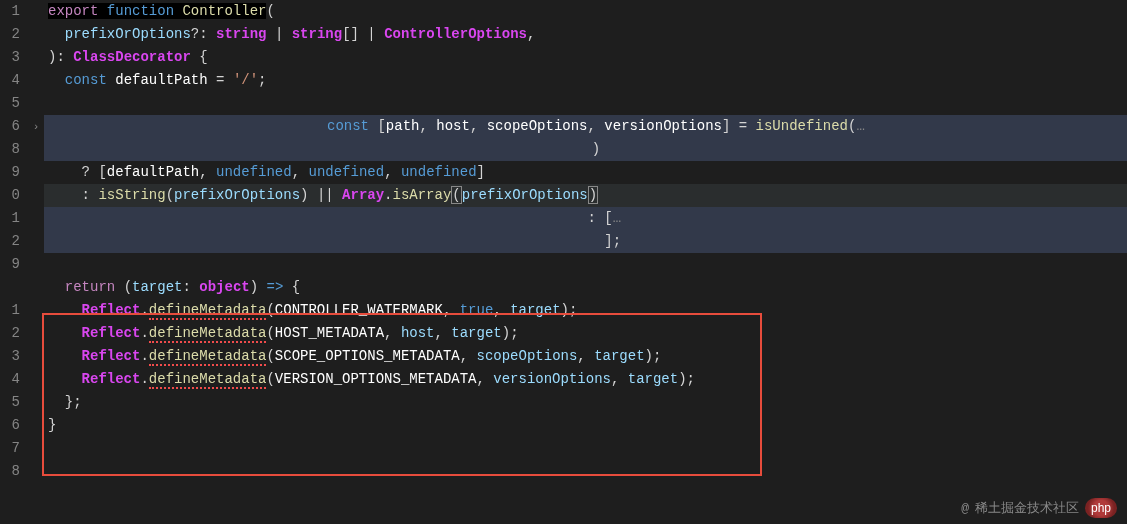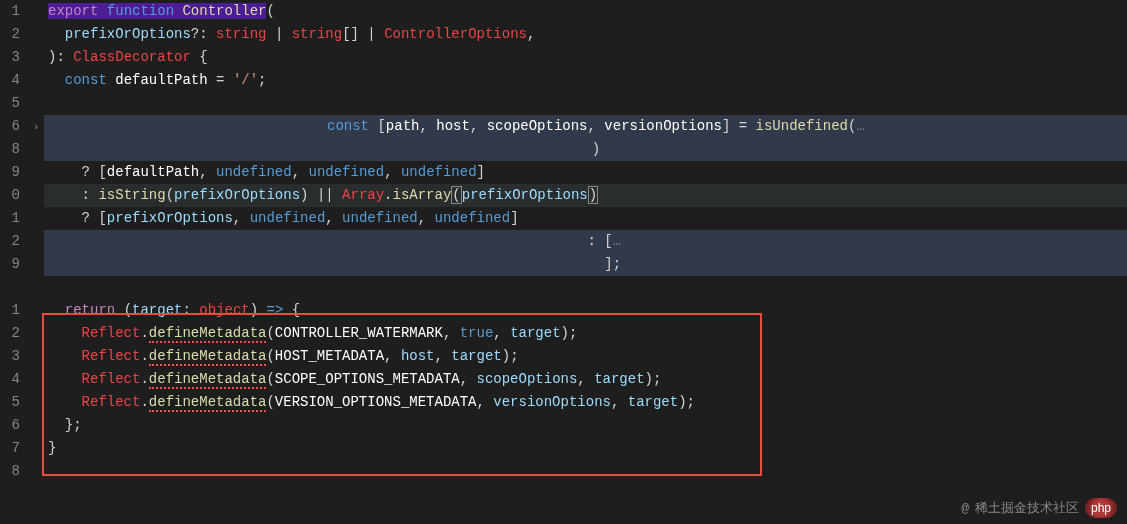--- a/index.html
+++ b/index.html
@@ -37,25 +37,25 @@
     line-height: 23px;
     white-space: pre;
   }
   .code {
     flex: 1;
     position: relative;
   }
   .code .line { padding-left: 4px; }
   .hl { background: #32394a; text-align: center; }
   .cursor-line { background: #2a2d2e; }
-  .sel { background: #4c1d95; margin-top: 32px; }
+  .sel { background: #000000; margin-top: 32px; }
   .kw   { color: #c586c0; }
   .kw2  { color: #569cd6; }
   .fn   { color: #dcdcaa; }
-  .type { color: #ef4444; }
+  .type { color: #d946ef; font-weight: bold; }
   .var  { color: #9cdcfe; }
   .const{ color: #ffffff; }
   .str  { color: #ce9178; }
   .op   { color: #d4d4d4; }
   .punc { color: #d4d4d4; }
   .err  { border-bottom: 2px dotted #f14c4c; }
   .paren-match { border: 1px solid #888; }
   .chevron { cursor: pointer; font-size: 11px; display:inline-block; width:16px; text-align:center;}
   .redbox {
     position: absolute;
@@ -150,21 +150,20 @@
     <div class="line"><span></span></div>
 
     <div class="line hl"><span>  </span><span class="kw2">const</span><span class="punc"> [</span><span class="const">path</span><span>, </span><span class="const">host</span><span>, </span><span class="const">scopeOptions</span><span>, </span><span class="const">versionOptions</span><span class="punc">] = </span><span class="fn">isUndefined</span><span class="punc">(</span><span style="color:#888">…</span></div>
 
     <div class="line hl"><span>  </span><span class="punc">)</span></div>
 
     <div class="line"><span>    </span><span class="op">? [</span><span class="const">defaultPath</span><span>, </span><span class="kw2">undefined</span><span>, </span><span class="kw2">undefined</span><span>, </span><span class="kw2">undefined</span><span class="punc">]</span></div>
 
     <div class="line cursor-line"><span>    </span><span class="op">: </span><span class="fn">isString</span><span class="punc">(</span><span class="var">prefixOrOptions</span><span class="op">) || </span><span class="type">Array</span><span class="punc">.</span><span class="fn">isArray</span><span class="punc paren-match">(</span><span class="var">prefixOrOptions</span><span class="punc paren-match">)</span></div>
 
-    <div class="line"><span>    </span><span class="op">? [</span><span class="var">prefixOrOptions</span><span>, </span><span class="kw2">undefined</span><span>, </span><span class="kw2">undefined</span><span>, </span><span class="kw2">undefined</span><span class="punc">]</span></div>
 
     <div class="line hl"><span>    </span><span class="op">: [</span><span style="color:#888">…</span></div>
 
     <div class="line hl"><span>      </span><span class="punc">];</span></div>
 
     <div class="line"><span></span></div>
 
     <div class="line"><span>  </span><span class="kw">return</span><span class="punc"> (</span><span class="var">target</span><span class="op">: </span><span class="type">object</span><span class="punc">) </span><span class="kw2">=&gt;</span><span class="punc"> {</span></div>
 
     <div class="line"><span>    </span><span class="type">Reflect</span><span class="punc">.</span><span class="fn err">defineMetadata</span><span class="punc">(</span><span class="const">CONTROLLER_WATERMARK</span><span>, </span><span class="kw2">true</span><span>, </span><span class="var">target</span><span class="punc">);</span></div>

